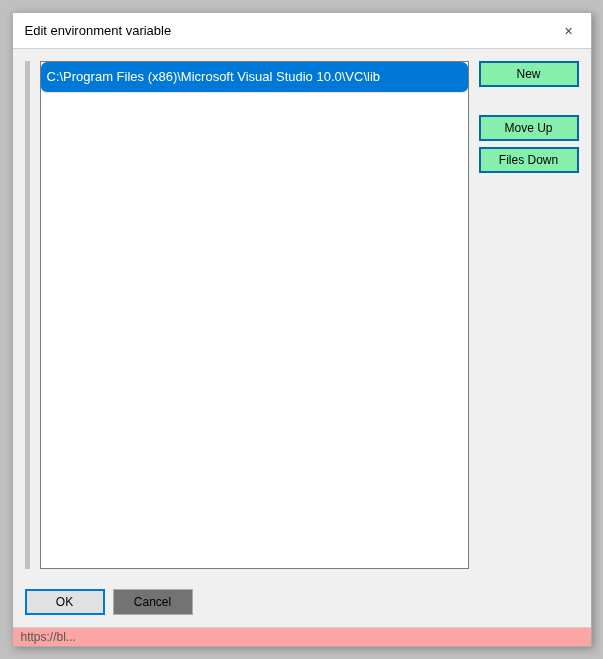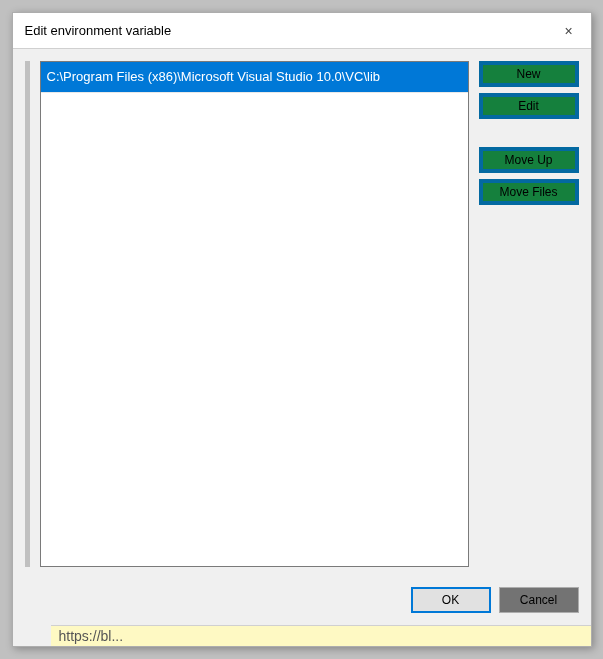--- a/index.html
+++ b/index.html
@@ -82,49 +82,49 @@
       overflow: hidden;
       text-overflow: ellipsis;
       line-height: 22px;
       border-bottom: 1px solid #e8e8e8;
       color: #000;
     }
 
     .list-item.selected {
       background: #0078d7;
       color: #ffffff;
+      border-radius: 6px;
     }
 
     .buttons-panel {
       display: flex;
       flex-direction: column;
       gap: 6px;
       width: 100px;
       flex-shrink: 0;
     }
 
     .btn {
       width: 100%;
       height: 26px;
-      background: #15803d;
-      border: 4px solid #0369a1;
+      background: #86efac;
+      border: 2px solid #0369a1;
       cursor: pointer;
       font-size: 12px;
       color: #000;
       text-align: center;
       padding: 0 4px;
     }
 
     .btn-spacer {
       height: 16px;
     }
 
     .dialog-footer {
       display: flex;
-      justify-content: flex-end;
       padding: 8px 12px 12px 12px;
       gap: 8px;
     }
 
     .footer-btn {
       width: 80px;
       height: 26px;
       background: #737373;
       border: 1px solid #adadad;
       cursor: pointer;
@@ -132,29 +132,28 @@
       color: #000;
       text-align: center;
     }
 
     .footer-btn.ok-btn {
       border: 2px solid #0078d7;
       background: #e1e1e1;
     }
 
     .url-bar {
-      font-size: 14px;
+      font-size: 12px;
       color: #555;
       padding: 2px 8px;
-      background: #fef9c3;
+      background: #fca5a5;
       border-top: 1px solid #d0d0d0;
       overflow: hidden;
       white-space: nowrap;
       text-overflow: ellipsis;
-      margin-left: 38px;
     }
 
     
     .left-accent {
       width: 5px;
       background: #c0c0c0;
       flex-shrink: 0;
     }
   </style>
 </head>
@@ -168,24 +167,23 @@
 
   <div class="dialog-content">
     <div class="left-accent"></div>
 
     <div class="list-container">
       <div class="list-item selected">C:\Program Files (x86)\Microsoft Visual Studio 10.0\VC\lib</div>
     </div>
 
     <div class="buttons-panel">
       <button class="btn">New</button>
-      <button class="btn">Edit</button>
       <div class="btn-spacer"></div>
       <button class="btn">Move Up</button>
-      <button class="btn">Move Files</button>
+      <button class="btn">Files Down</button>
       <div class="btn-spacer"></div>
     </div>
   </div>
 
   <div class="dialog-footer">
     <button class="footer-btn ok-btn">OK</button>
     <button class="footer-btn">Cancel</button>
   </div>
 
   <div class="url-bar">https://bl...</div>

